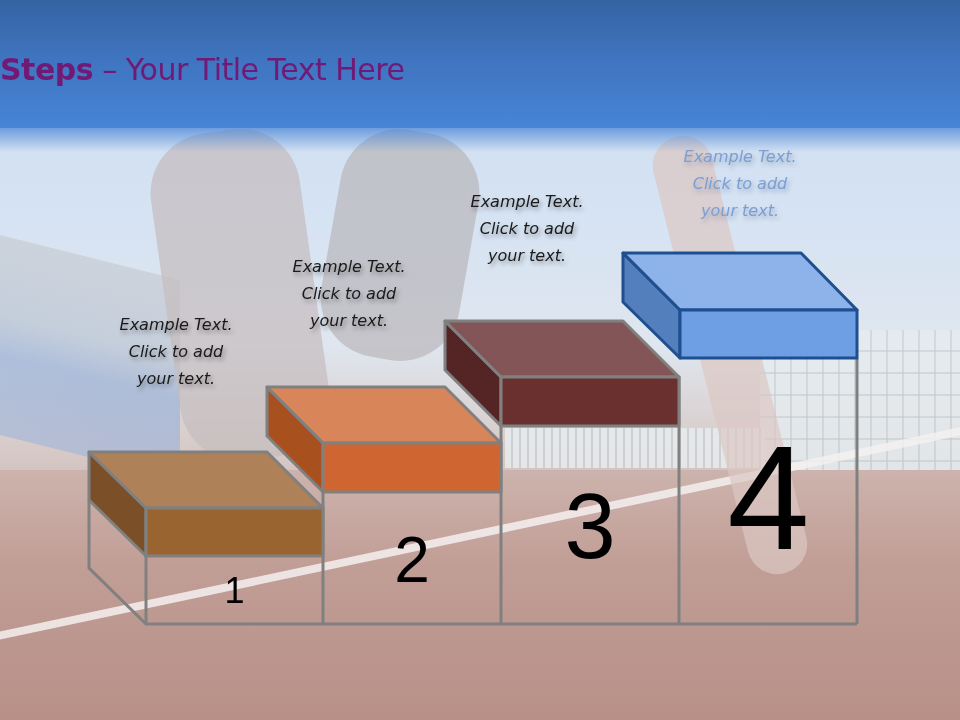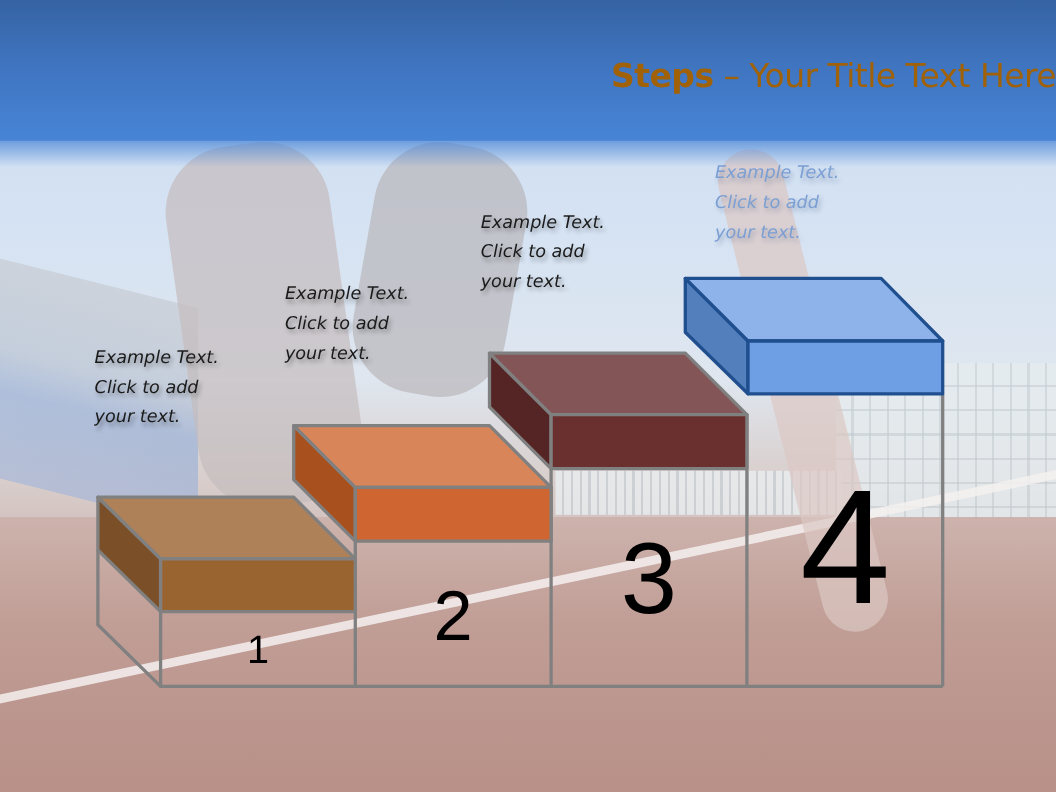--- a/index.html
+++ b/index.html
@@ -57,35 +57,35 @@
   
   .header {
     position: absolute; left: 0; top: 0; width: 960px; height: 128px;
     background: linear-gradient(180deg, #3563a3 0%, #3f74bf 45%, #4784d6 100%);
   }
   .header-fade {
     position: absolute; left: 0; top: 122px; width: 960px; height: 30px;
     background: linear-gradient(180deg, rgba(71,132,214,0.9), rgba(200,218,241,0));
   }
   .title {
-    position: absolute; left: 0; top: 52px; width: 960px; text-align: right;
-    color: #a16207;
+    position: absolute; left: 0; top: 52px; width: 960px; text-align: left;
+    color: #701a75;
     font-family: "DejaVu Sans", sans-serif;
     font-size: 30px;
     letter-spacing: -0.5px;
   }
   .title b { font-weight: bold; }
   .title .rest { font-weight: normal; }
 
   svg.steps { position: absolute; left: 0; top: 0; }
 
   .step-text {
     position: absolute;
     width: 180px;
-    text-align: left;
+    text-align: center;
     font-family: "DejaVu Sans", sans-serif;
     font-style: italic;
     font-size: 16px;
     line-height: 27px;
     color: #1a1a1a;
     text-shadow: 2px 3px 4px rgba(0,0,0,0.35);
   }
   .step-text.faded {
     color: #7c9fd3;
     text-shadow: 2px 3px 4px rgba(60,80,120,0.35);

